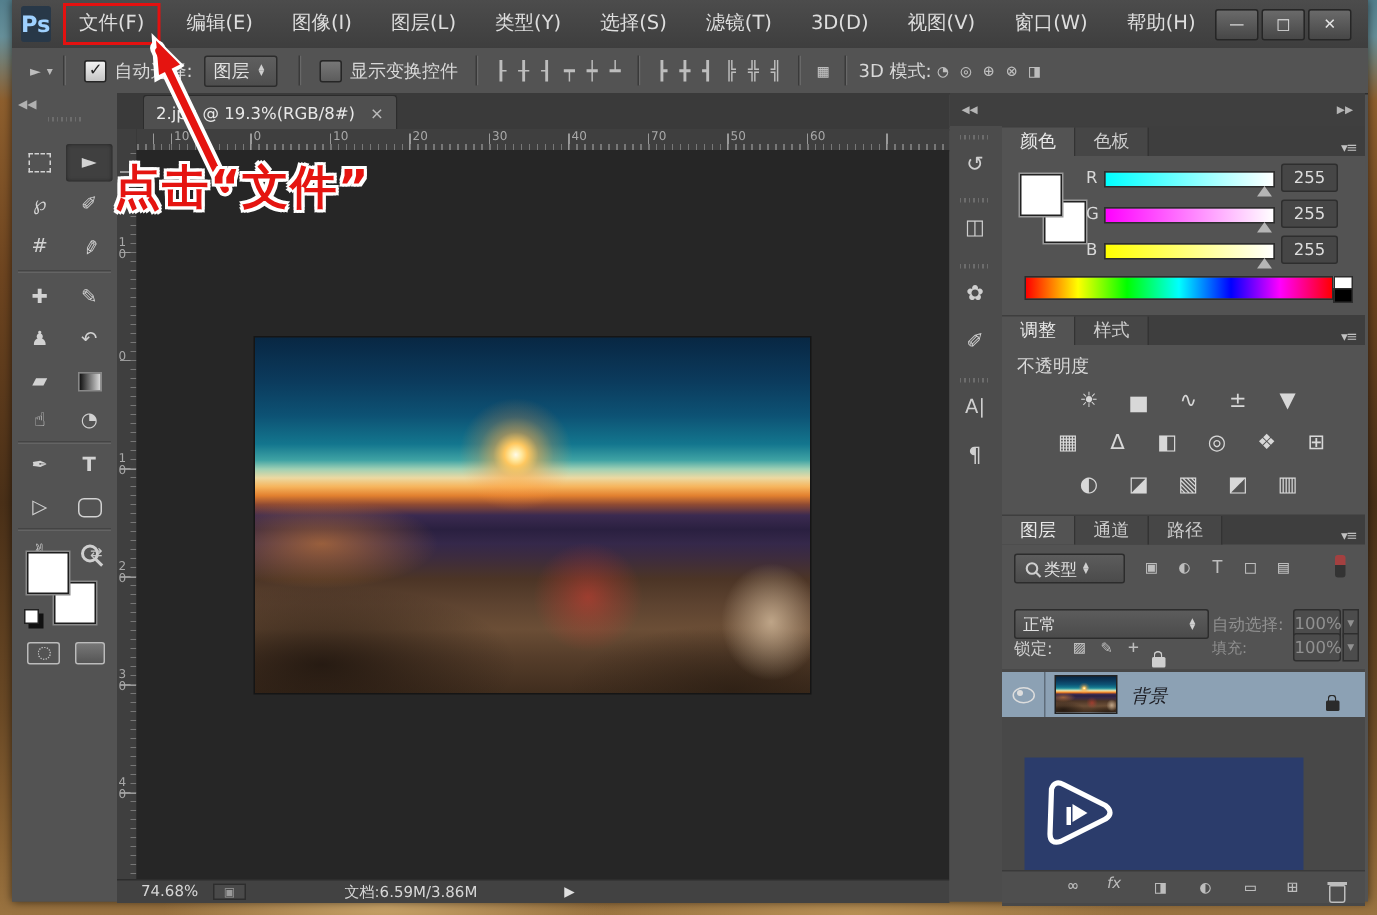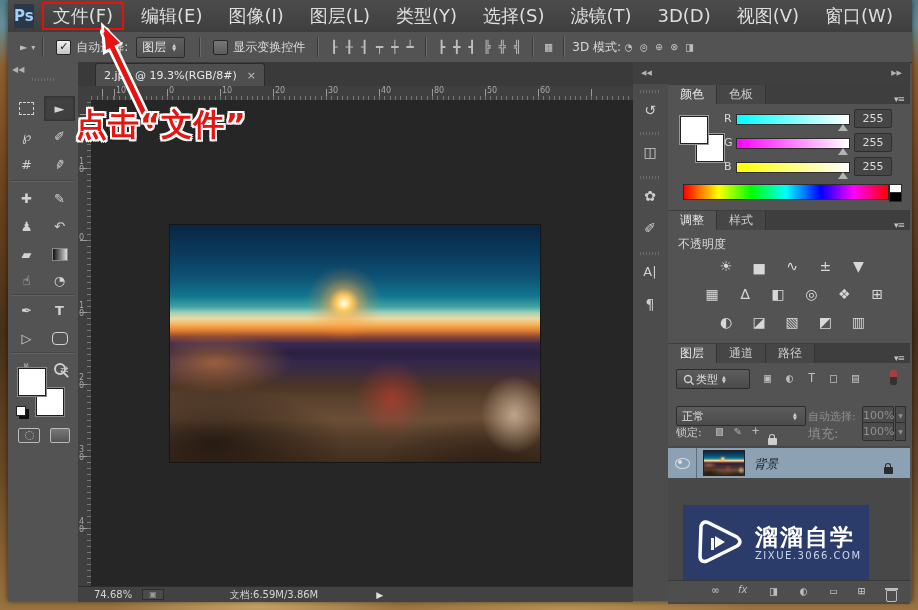--- a/index.html
+++ b/index.html
@@ -9,21 +9,21 @@
     background:
       radial-gradient(ellipse 18% 6% at 28% 99%, #c9a469 0%, rgba(201,164,105,0) 90%),
       radial-gradient(ellipse 22% 6% at 62% 100%, #b89055 0%, rgba(184,144,85,0) 90%),
       linear-gradient(180deg,#54808e 0%,#67909a 4%,#8e5f2e 11%,#6e4520 30%,#4a3018 55%,#6b4a26 78%,#8a6334 92%,#9a7340 100%);
   }
   .ab{position:absolute;}
   .win{position:absolute;left:8px;top:0;width:904px;height:601px;background:#535353;box-shadow:0 0 6px rgba(0,0,0,.6);}
   
   .titlebar{left:0;top:0;width:904px;height:32px;background:linear-gradient(#4c4c4c,#3e3e3e);border-bottom:1px solid #2a2a2a;display:flex;align-items:center;}
   .pslogo{width:30px;height:24px;margin:0 8px 0 6px;background:#283848;color:#9fd1ff;font-weight:bold;font-size:15px;display:flex;align-items:center;justify-content:center;border-radius:2px;}
-  .mi{color:#dedede;font-size:18px;padding:0 13px;line-height:26px;white-space:nowrap;}
+  .mi{color:#dedede;font-size:13px;padding:0 13px;line-height:26px;white-space:nowrap;}
   .mi.hl{border:2px solid #e41110;padding:1px 9px;line-height:22px;margin-right:4px;}
   .wbtns{margin-left:auto;display:flex;gap:2px;padding-right:14px;}
   .wbtn{width:27px;height:19px;background:linear-gradient(#6a6a6a,#474747);border:1px solid #262626;border-radius:2px;color:#e5e5e5;font-size:10px;display:flex;align-items:center;justify-content:center;}
   
   .optbar{left:0;top:32px;width:904px;height:30px;background:#535353;border-bottom:1px solid #2e2e2e;display:flex;align-items:center;font-size:12px;color:#d8d8d8;}
   .sep{width:1px;height:20px;background:#3a3a3a;border-right:1px solid #686868;margin:0 7px;}
   .cbx{width:13px;height:13px;background:linear-gradient(#f2f2f2,#c4c4c4);border:1px solid #262626;border-radius:2px;color:#222;font-size:11px;font-weight:bold;line-height:12px;text-align:center;margin:0 5px;}
   .dd{background:linear-gradient(#5f5f5f,#4e4e4e);border:1px solid #2c2c2c;border-radius:2px;height:19px;display:inline-flex;align-items:center;padding:0 5px;gap:6px;color:#e2e2e2;}
   .ud{display:inline-block;width:7px;font-size:5px;line-height:4px;word-break:break-all;color:#cfcfcf;}
   .icn{font-family:"DejaVu Sans Mono",monospace;color:#bdbdbd;font-size:12px;padding:0 4px;}
@@ -246,21 +246,21 @@
   </div>
 
   <div class="ab rcorner"></div>
   <div class="ab rulerH">
     <span class="rlh" style="left:25px">10</span>
     <span class="rlh" style="left:78px">0</span>
     <span class="rlh" style="left:131px">10</span>
     <span class="rlh" style="left:184px">20</span>
     <span class="rlh" style="left:237px">30</span>
     <span class="rlh" style="left:290px">40</span>
-    <span class="rlh" style="left:343px">80</span>
+    <span class="rlh" style="left:343px">70</span>
     <span class="rlh" style="left:396px">50</span>
     <span class="rlh" style="left:449px">60</span>
   </div>
   <div class="ab rulerV">
     <span class="rlv" style="top:58px">10</span>
     <span class="rlv" style="top:134px">0</span>
     <span class="rlv" style="top:202px">10</span>
     <span class="rlv" style="top:274px">20</span>
     <span class="rlv" style="top:346px">30</span>
     <span class="rlv" style="top:418px">40</span>
@@ -375,21 +375,21 @@
       <span class="ab dis" style="left:140px;top:4px;font-size:11px">自动选择:</span>
       <span class="vbox dis" style="left:194px;top:1px;width:30px;background:#4c4c4c">100%</span>
       <span class="ab dis" style="left:227px;top:1px;width:9px;height:17px;background:#4c4c4c;border:1px solid #2e2e2e;font-size:6px;text-align:center;line-height:17px">▼</span>
     </div>
     <div class="lrow" style="top:338px;height:22px">
       <span class="ab" style="left:8px;top:3px;font-size:11px;color:#cfcfcf">锁定:</span>
       <span class="ab icn" style="left:44px;top:2px">▨</span>
       <span class="ab icn" style="left:62px;top:2px">✎</span>
       <span class="ab icn" style="left:80px;top:2px">+</span>
       <span class="ab lockicon lt" style="left:100px;top:8px"></span>
-      <span class="ab dis" style="left:140px;top:3px;font-size:13px">填充:</span>
+      <span class="ab dis" style="left:140px;top:3px;font-size:10px">填充:</span>
       <span class="vbox dis" style="left:194px;top:0;width:30px;background:#4c4c4c">100%</span>
       <span class="ab dis" style="left:227px;top:0;width:9px;height:17px;background:#4c4c4c;border:1px solid #2e2e2e;font-size:6px;text-align:center;line-height:17px">▼</span>
     </div>
     <div class="lrow" style="top:362px;height:158px;background:#484848">
       <div class="ab" style="left:0;top:2px;width:242px;height:30px;background:#8ca1b4">
         <span class="ab" style="left:0;top:0;width:28px;height:30px;border-right:1px solid #5f6d7a;display:flex;align-items:center;justify-content:center">
             <span class="eyeicon"></span>
           </span>
         <span class="ab photo" style="left:36px;top:3px;width:40px;height:24px;box-shadow:0 0 0 1px #222"></span>
         <span class="ab" style="left:86px;top:8px;font-size:12px;font-style:italic;color:#1c1c22">背景</span>
@@ -406,24 +406,20 @@
       <span class="ab trash" style="left:218px;top:6px"></span>
     </div>
   </div>
 
   <div class="ab wmark">
     <svg width="52" height="54" viewBox="0 0 52 54" style="margin-left:12px">
       <path d="M14,7 Q8,4 6,10 L5,40 Q5,47 12,45 L42,30 Q48,26 42,21 Z" fill="none" stroke="#fff" stroke-width="3.5" stroke-linejoin="round"></path>
       <path d="M20,20 L30,26 L20,32 Z" fill="#fff"></path>
       <rect x="16" y="22" width="3" height="12" fill="#fff"></rect>
     </svg>
-    <div style="margin-left:8px">
-      <div class="wmtitle">溜溜自学</div>
-      <div class="wmurl">zixue.3066.com</div>
-    </div>
   </div>
 
 </div>
 
 <svg class="arrowsvg" width="300" height="170" viewBox="0 0 300 170">
   <path d="M150,126 L105,32" stroke="#ffffff" stroke-width="10" stroke-linecap="round"></path>
   <polygon points="101,22 123,44 103,55" fill="#ffffff"></polygon>
   <path d="M150,126 L106,34" stroke="#e51410" stroke-width="5" stroke-linecap="round"></path>
   <polygon points="104,27 120,43 106,50" fill="#e51410"></polygon>
 </svg>

